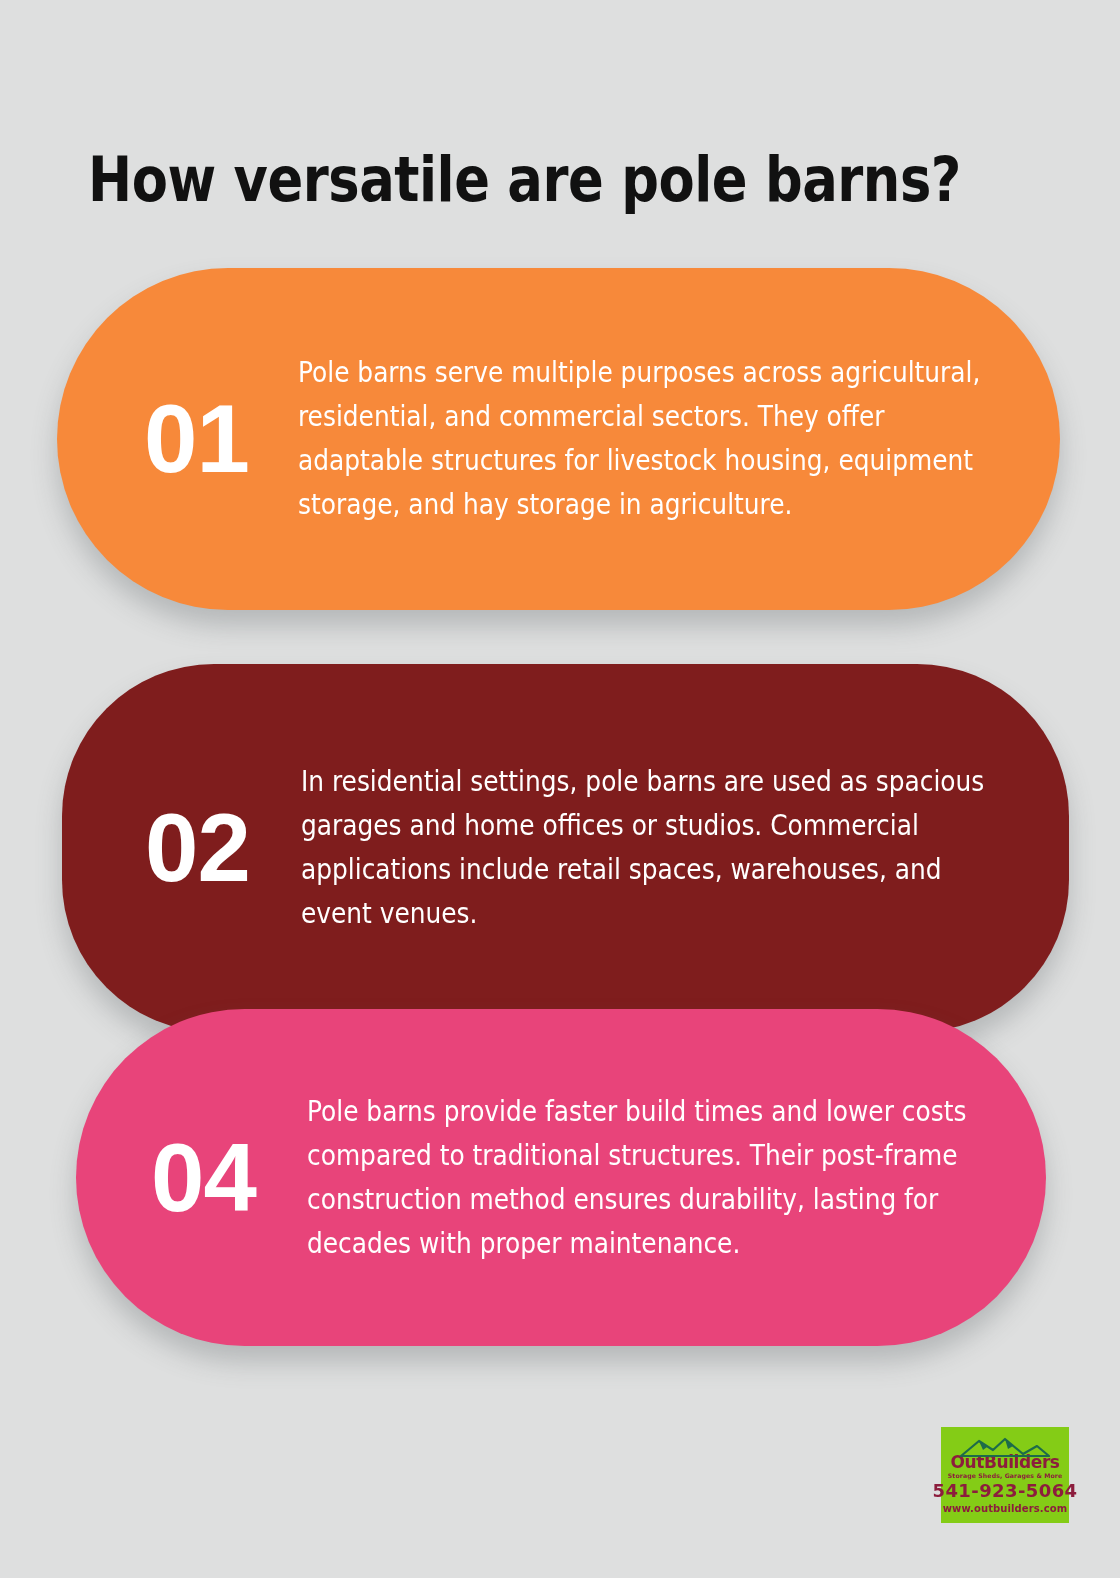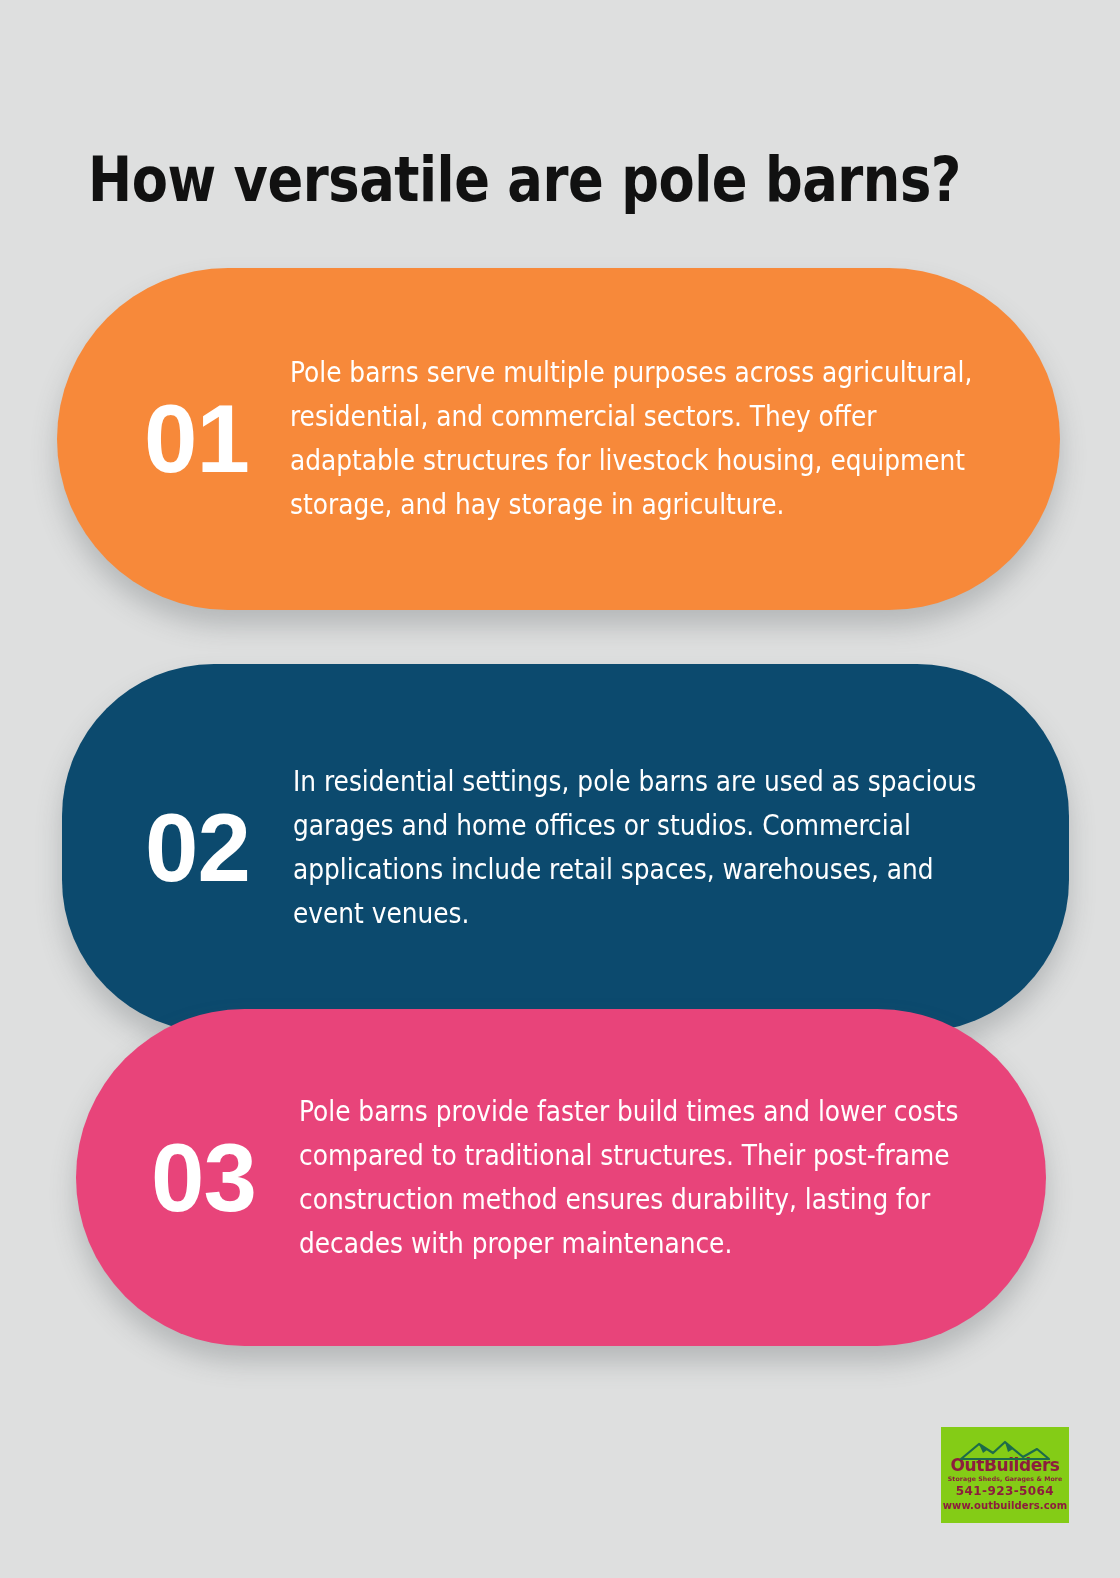--- a/index.html
+++ b/index.html
@@ -48,36 +48,37 @@
     width: 1120px;
     height: 1578px;
   }
 
   .card {
     position: absolute;
     display: flex;
     align-items: center;
     box-sizing: border-box;
     box-shadow: 0 16px 26px rgba(90, 95, 100, 0.30);
+    gap: 8px;
   }
 
   .card.c1 {
     left: 57px;
     top: 268px;
     width: 1003px;
     height: 342px;
     background: #f7893a;
     border-radius: 172px;
   }
   .card.c2 {
     left: 62px;
     top: 664px;
     width: 1007px;
     height: 368px;
-    background: #0c4a6e;
+    background: #7f1d1d;
     border-radius: 152px;
   }
   .card.c3 {
     left: 76px;
     top: 1009px;
     width: 970px;
     height: 337px;
     background: #e8447a;
     border-radius: 170px;
   }
@@ -148,21 +149,21 @@
     font-size: 6.2px;
     font-weight: bold;
     color: #8c1d3d;
     letter-spacing: 0.1px;
     line-height: 1.2;
     margin-top: 1px;
     white-space: nowrap;
     font-family: "DejaVu Sans", sans-serif;
   }
   .logo-phone {
-    font-size: 12px;
+    font-size: 18px;
     font-weight: bold;
     color: #8c1d3d;
     letter-spacing: 0.4px;
     line-height: 1.15;
     margin-top: 2px;
     white-space: nowrap;
     font-family: "DejaVu Sans", sans-serif;
   }
   .logo-url {
     font-size: 10px;
@@ -188,21 +189,21 @@
       <div class="card-num">01</div>
       <div class="card-text">Pole barns serve multiple purposes across agricultural, residential, and commercial sectors. They offer adaptable structures for livestock housing, equipment storage, and hay storage in agriculture.</div>
     </div>
 
     <div class="card c2">
       <div class="card-num">02</div>
       <div class="card-text">In residential settings, pole barns are used as spacious garages and home offices or studios. Commercial applications include retail spaces, warehouses, and event venues.</div>
     </div>
 
     <div class="card c3">
-      <div class="card-num">03</div>
+      <div class="card-num">04</div>
       <div class="card-text">Pole barns provide faster build times and lower costs compared to traditional structures. Their post-frame construction method ensures durability, lasting for decades with proper maintenance.</div>
     </div>
 
   </div>
 
   <div class="logo-box">
     <div class="logo-mark">
       <svg width="104" height="22" viewBox="0 0 104 22" xmlns="http://www.w3.org/2000/svg">
         <path d="M8 21 L26 6 L40 15 L52 4 L70 19 L84 11 L96 21 Z" fill="none" stroke="#1d6b4a" stroke-width="2.2" stroke-linejoin="round"></path>
         <path d="M26 6 L34 12 L30 15 Z" fill="#1d6b4a"></path>

